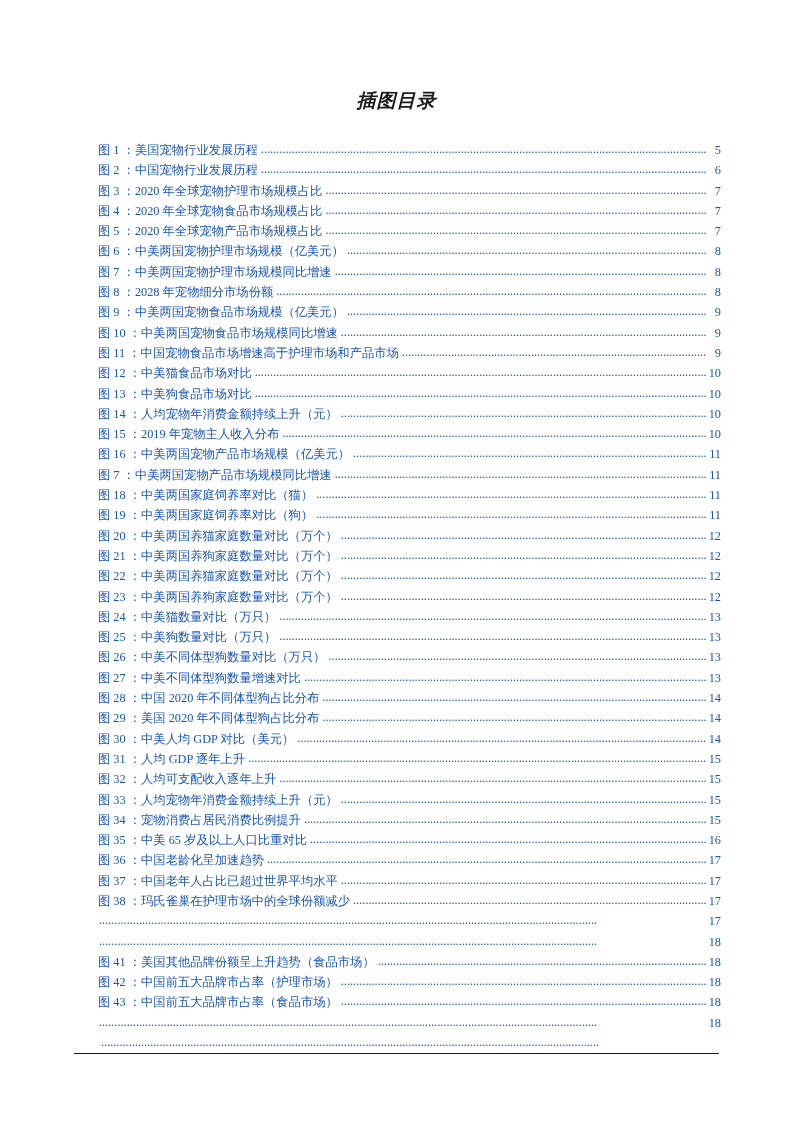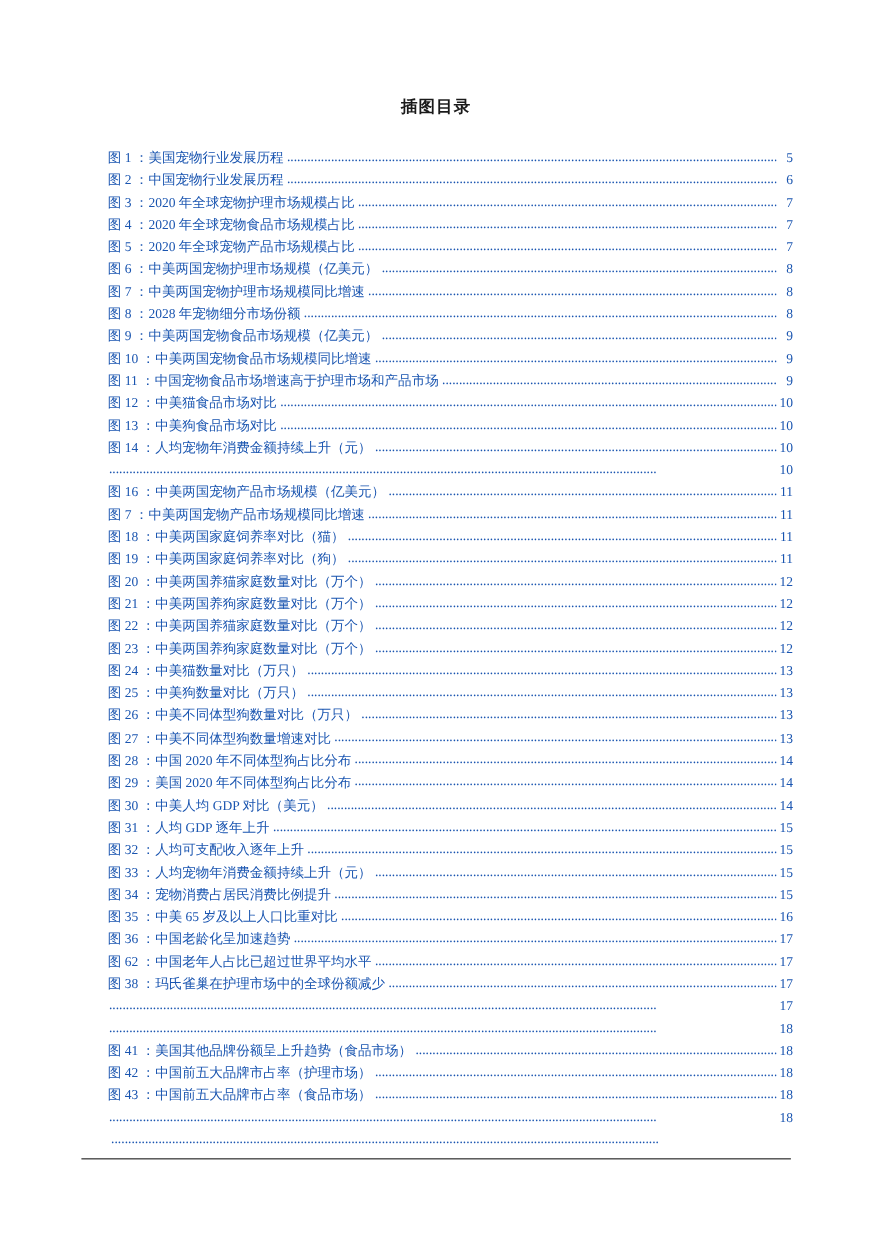--- a/index.html
+++ b/index.html
@@ -18,25 +18,26 @@
     width: 793px;
     height: 1122px;
     box-sizing: border-box;
     padding: 0;
     overflow: hidden;
   }
   .doc-title {
     text-align: center;
     font-family: "Liberation Sans", "DejaVu Sans", sans-serif;
     font-weight: bold;
-    font-size: 15px;
+    font-size: 19px;
     color: #1a1a1a;
     margin: 0;
     padding-top: 88px;
     letter-spacing: 1px;
+    font-style: italic;
   }
   .toc {
     margin: 0;
     padding: 26px 72px 0 98px;
     list-style: none;
   }
   .toc-entry {
     display: flex;
     align-items: baseline;
     font-size: 12.3px;
@@ -145,20 +146,21 @@
         <span class="toc-label">图 13 ：中美狗食品市场对比</span>
         <span class="toc-dots">..................................................................................................................................................................</span>
         <span class="toc-page">10</span>
       </li>
     <li class="toc-entry">
         <span class="toc-label">图 14 ：人均宠物年消费金额持续上升（元）</span>
         <span class="toc-dots">..................................................................................................................................................................</span>
         <span class="toc-page">10</span>
       </li>
     <li class="toc-entry">
+        <span class="toc-label">图 15 ：2019 年宠物主人收入分布</span>
         <span class="toc-dots">..................................................................................................................................................................</span>
         <span class="toc-page">10</span>
       </li>
     <li class="toc-entry">
         <span class="toc-label">图 16 ：中美两国宠物产品市场规模（亿美元）</span>
         <span class="toc-dots">..................................................................................................................................................................</span>
         <span class="toc-page">11</span>
       </li>
     <li class="toc-entry">
         <span class="toc-label">图 7 ：中美两国宠物产品市场规模同比增速</span>
@@ -254,21 +256,21 @@
         <span class="toc-label">图 35 ：中美 65 岁及以上人口比重对比</span>
         <span class="toc-dots">..................................................................................................................................................................</span>
         <span class="toc-page">16</span>
       </li>
     <li class="toc-entry">
         <span class="toc-label">图 36 ：中国老龄化呈加速趋势</span>
         <span class="toc-dots">..................................................................................................................................................................</span>
         <span class="toc-page">17</span>
       </li>
     <li class="toc-entry">
-        <span class="toc-label">图 62 ：中国老年人占比已超过世界平均水平</span>
+        <span class="toc-label">图 37 ：中国老年人占比已超过世界平均水平</span>
         <span class="toc-dots">..................................................................................................................................................................</span>
         <span class="toc-page">17</span>
       </li>
     <li class="toc-entry">
         <span class="toc-label">图 38 ：玛氏雀巢在护理市场中的全球份额减少</span>
         <span class="toc-dots">..................................................................................................................................................................</span>
         <span class="toc-page">17</span>
       </li>
     <li class="toc-entry">
         <span class="toc-dots">..................................................................................................................................................................</span>

